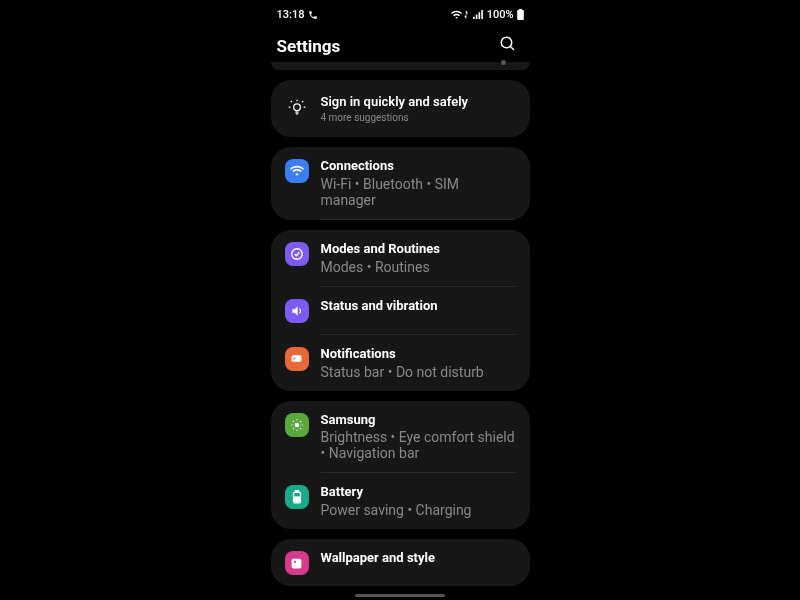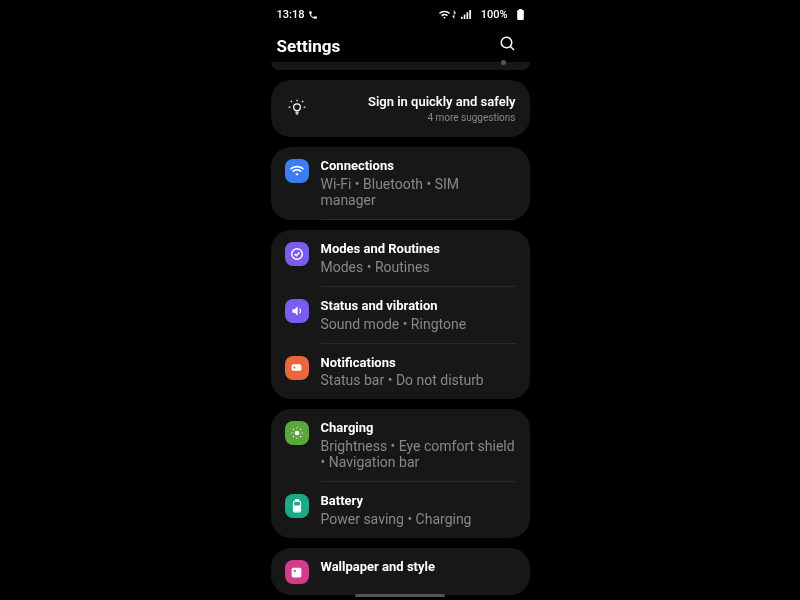--- a/index.html
+++ b/index.html
@@ -1,31 +1,31 @@
 <!DOCTYPE html>
 <html><head>
   <meta charset="utf-8">
   <style>
     * { margin: 0; padding: 0; box-sizing: border-box; }
     body { background: #000; display: flex; justify-content: center; align-items: flex-start; height: 600px; overflow: hidden; font-family: -apple-system, BlinkMacSystemFont, 'Segoe UI', Roboto, sans-serif; }
     .phone { width: 275px; height: 600px; background: #000; position: relative; overflow: hidden; }
     .status-bar { display: flex; justify-content: space-between; align-items: center; padding: 7px 14px 0; height: 22px; color: #fff; font-size: 11px; font-weight: 500; }
     .status-left { display: flex; align-items: center; gap: 4px; }
-    .status-right { display: flex; align-items: center; gap: 9px; }
+    .status-right { display: flex; align-items: center; gap: 3px; }
     .status-icons { display: flex; align-items: center; gap: 2px; }
     .header { display: flex; justify-content: space-between; align-items: flex-end; padding: 10px 18px 6px 14px; }
     .header-title { color: #fff; font-size: 17px; font-weight: 700; }
     .search-btn { width: 24px; height: 24px; display: flex; align-items: center; justify-content: center; cursor: pointer; }
     .content { padding: 0 8px; }
     .partial-card { background: #171717; border-radius: 0 0 20px 20px; height: 8px; margin-bottom: 10px; position: relative; }
     .partial-dot { position: absolute; right: 24px; top: -2px; width: 5px; height: 5px; border-radius: 50%; background: #555; }
     .card { background: #171717; border-radius: 20px; margin-bottom: 10px; overflow: hidden; }
     .suggestion-card { display: flex; align-items: center; padding: 14px 14px; }
     .suggestion-icon { width: 24px; height: 24px; display: flex; align-items: center; justify-content: center; margin-right: 12px; flex-shrink: 0; }
-    .suggestion-text { flex: 1; text-align: right; }
+    .suggestion-text { flex: 1; }
     .suggestion-title { color: #fff; font-size: 13px; font-weight: 600; line-height: 1.3; }
     .suggestion-sub { color: #888; font-size: 10px; margin-top: 1px; }
     .item { display: flex; align-items: flex-start; padding: 11px 14px; cursor: pointer; }
     .item-icon { width: 24px; height: 24px; border-radius: 8px; display: flex; align-items: center; justify-content: center; margin-right: 12px; flex-shrink: 0; margin-top: 1px; }
     .item-text { flex: 1; }
     .item-title { color: #fff; font-size: 13px; font-weight: 700; line-height: 1.3; }
     .item-sub { color: #888; font-size: 14px; margin-top: 1px; }
     .divider { height: 1px; background: #2a2a2a; margin-left: 50px; margin-right: 14px; }
     .ic-blue { background: #3a7ef2; }
     .ic-blue2 { background: #3a7ef2; }
@@ -136,21 +136,20 @@
           <div class="divider"></div>
           <div class="item">
             <div class="item-icon ic-purple2">
               <svg width="14" height="14" viewBox="0 0 24 24" fill="#fff">
                 <path d="M4 9v6h4l5 5V4L8 9H4z"></path>
                 <path d="M16 8c1.2 1 2 2.4 2 4s-.8 3-2 4" fill="none" stroke="#fff" stroke-width="2"></path>
               </svg>
             </div>
             <div class="item-text">
               <div class="item-title">Status and vibration</div>
-              <div class="item-sub">Sound mode  •  Ringtone</div>
             </div>
           </div>
           <div class="divider"></div>
           <div class="item">
             <div class="item-icon ic-orange">
               <svg width="13" height="13" viewBox="0 0 24 24" fill="#fff">
                 <rect x="3" y="6" width="18" height="12" rx="3"></rect>
                 <circle cx="8" cy="12" r="2" fill="#e8683b"></circle>
               </svg>
             </div>
@@ -171,21 +170,21 @@
                   <line x1="2" y1="12" x2="4" y2="12"></line>
                   <line x1="20" y1="12" x2="22" y2="12"></line>
                   <line x1="5" y1="5" x2="6.5" y2="6.5"></line>
                   <line x1="17.5" y1="17.5" x2="19" y2="19"></line>
                   <line x1="5" y1="19" x2="6.5" y2="17.5"></line>
                   <line x1="17.5" y1="6.5" x2="19" y2="5"></line>
                 </g>
               </svg>
             </div>
             <div class="item-text">
-              <div class="item-title">Charging</div>
+              <div class="item-title">Samsung</div>
               <div class="item-sub">Brightness  •  Eye comfort shield  •  Navigation bar</div>
             </div>
           </div>
           <div class="divider"></div>
           <div class="item">
             <div class="item-icon ic-teal">
               <svg width="14" height="14" viewBox="0 0 24 24" fill="none" stroke="#fff" stroke-width="2">
                 <rect x="6" y="4" width="12" height="18" rx="2"></rect>
                 <rect x="9" y="1" width="6" height="3" rx="1" fill="#fff"></rect>
                 <rect x="8" y="12" width="8" height="8" fill="#fff"></rect>

